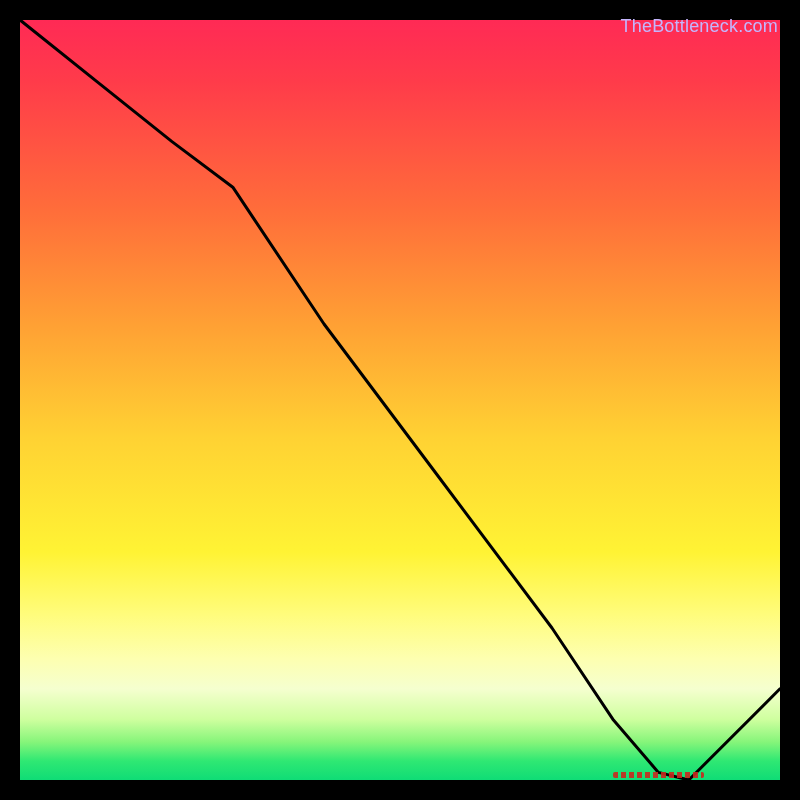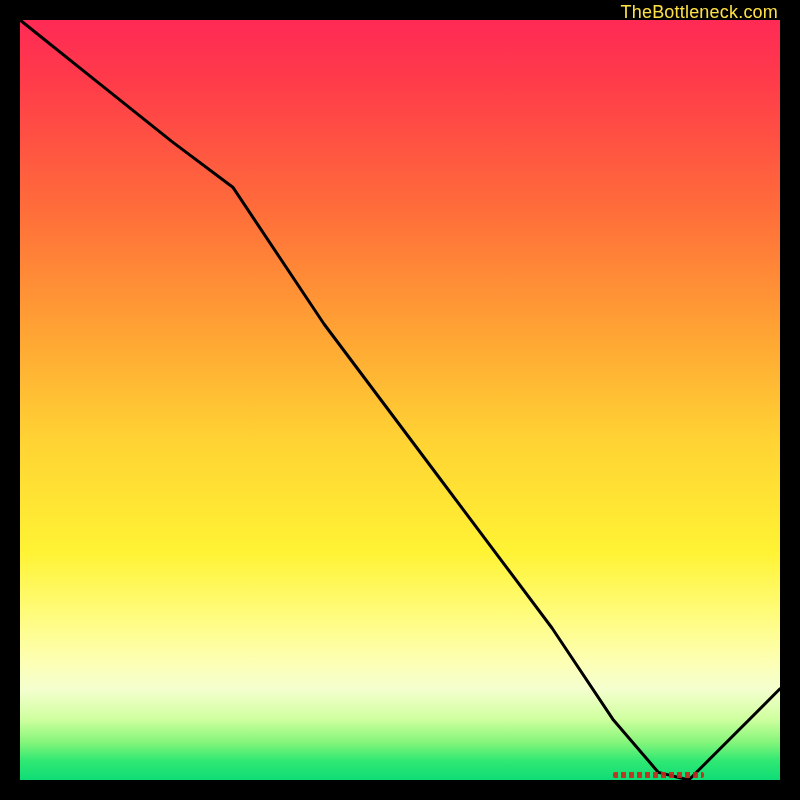--- a/index.html
+++ b/index.html
@@ -37,23 +37,23 @@
       #fdffb0 84%,
       #f5ffcf 88%,
       #cfff9f 92%,
       #86f57a 95%,
       #2fe873 97.5%,
       #0fdc76 100%
     );
   }
   .watermark {
     position: absolute;
-    top: 2px;
+    top: 16px;
     right: 22px;
-    color: #fde047;
+    color: #c4b5fd;
     font-size: 18px;
     letter-spacing: 0.2px;
     user-select: none;
   }
   svg.curve {
     position: absolute;
     left: 0;
     top: 0;
     width: 760px;
     height: 760px;

